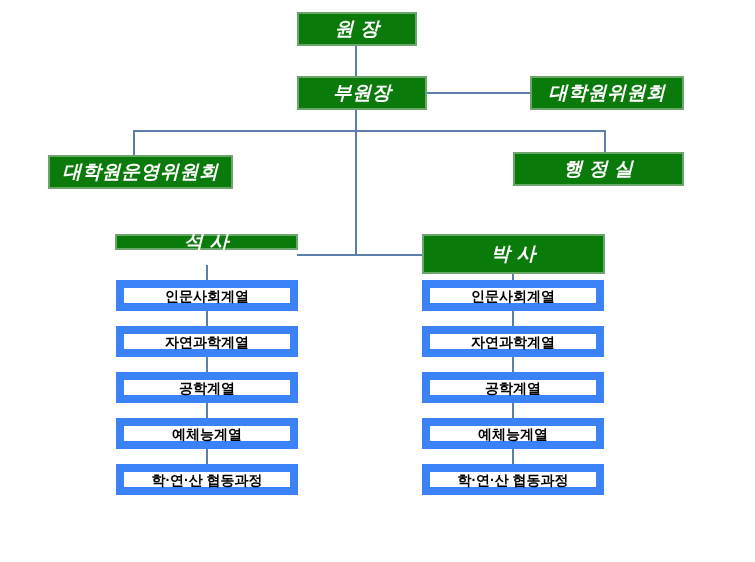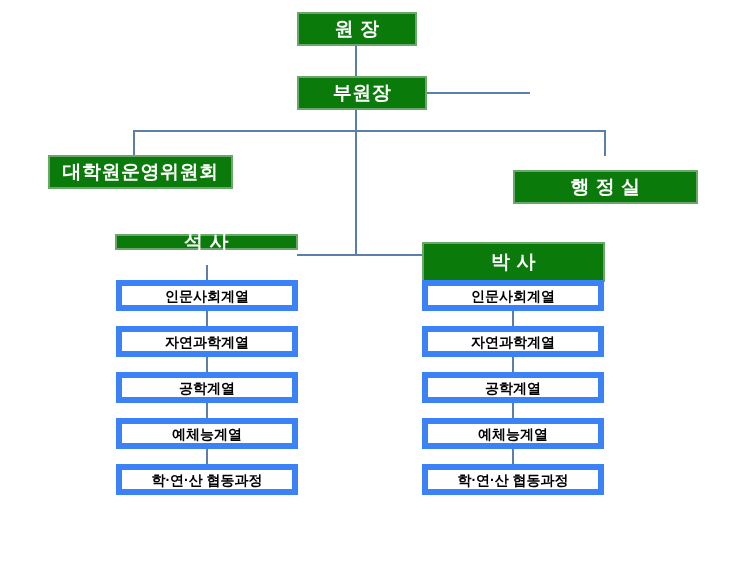--- a/index.html
+++ b/index.html
@@ -27,29 +27,30 @@
     white-space: nowrap;
   }
   
   .green {
     background: #0a7a0a;
     border: 2px solid #6ba76b;
     color: #ffffff;
     font-weight: bold;
     font-size: 19px;
     letter-spacing: 0.5px;
+    font-style: italic;
   }
   .green .lbl {
     line-height: 1;
     padding-bottom: 1px;
   }
   
   .white {
     background: #ffffff;
-    border: 6px solid #3b82f6;
+    border: 8px solid #3b82f6;
     color: #000000;
     font-weight: bold;
     font-size: 14px;
   }
   .white .lbl {
     line-height: 1;
   }
   
   .line {
     position: absolute;
@@ -92,34 +93,37 @@
   <div class="line vline" style="left:512px; top:449px; height:15px;"></div>
 
   <div class="node green" style="left:297px; top:12px; width:120px; height:34px;">
     <span class="lbl">원  장</span>
   </div>
 
   <div class="node green" style="left:297px; top:76px; width:130px; height:34px;">
     <span class="lbl">부원장</span>
   </div>
 
+  <div class="node green" style="left:530px; top:76px; width:154px; height:34px;">
+    <span class="lbl">대학원위원회</span>
+  </div>
 
   <div class="node green" style="left:48px; top:155px; width:185px; height:34px;">
     <span class="lbl">대학원운영위원회</span>
   </div>
 
-  <div class="node green" style="left:513px; top:170px; width:185px; height:34px;">
+  <div class="node green" style="left:513px; top:152px; width:171px; height:34px;">
     <span class="lbl">행 정 실</span>
   </div>
 
   <div class="node green" style="left:115px; top:234px; width:183px; height:16px;">
     <span class="lbl">석  사</span>
   </div>
 
-  <div class="node green" style="left:422px; top:242px; width:183px; height:40px;">
+  <div class="node green" style="left:422px; top:234px; width:183px; height:40px;">
     <span class="lbl">박  사</span>
   </div>
 
   <div class="node white" style="left:116px; top:280px; width:182px; height:31px;">
     <span class="lbl">인문사회계열</span>
   </div>
   <div class="node white" style="left:116px; top:326px; width:182px; height:31px;">
     <span class="lbl">자연과학계열</span>
   </div>
   <div class="node white" style="left:116px; top:372px; width:182px; height:31px;">

